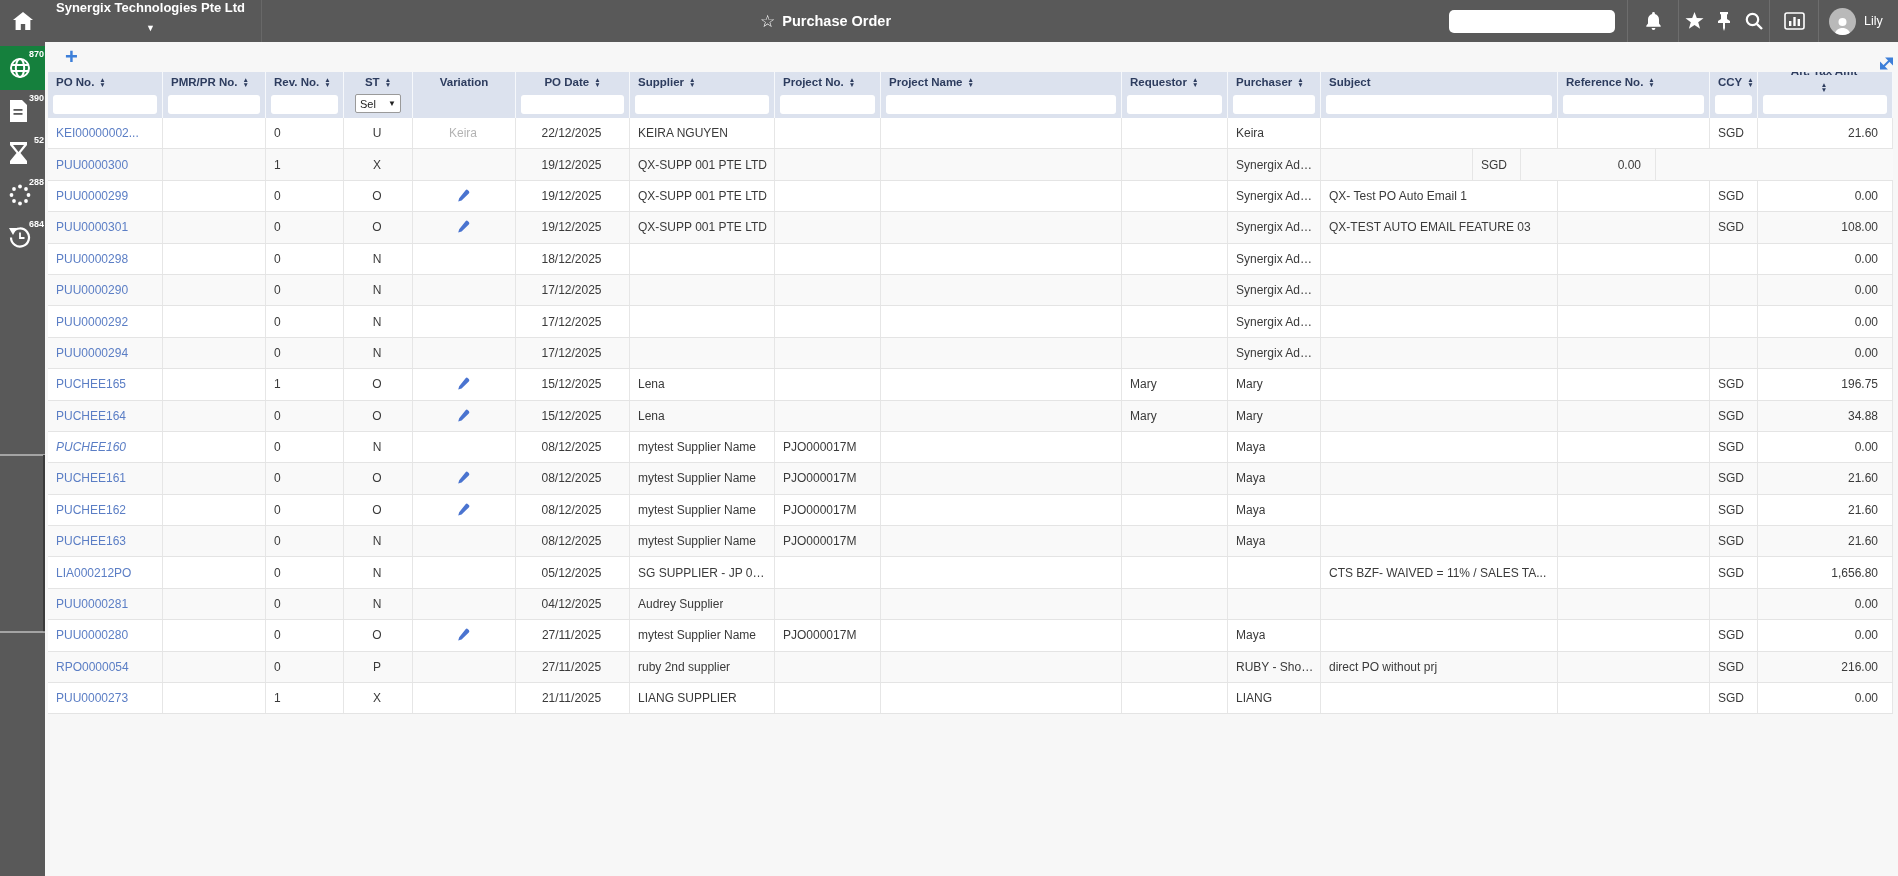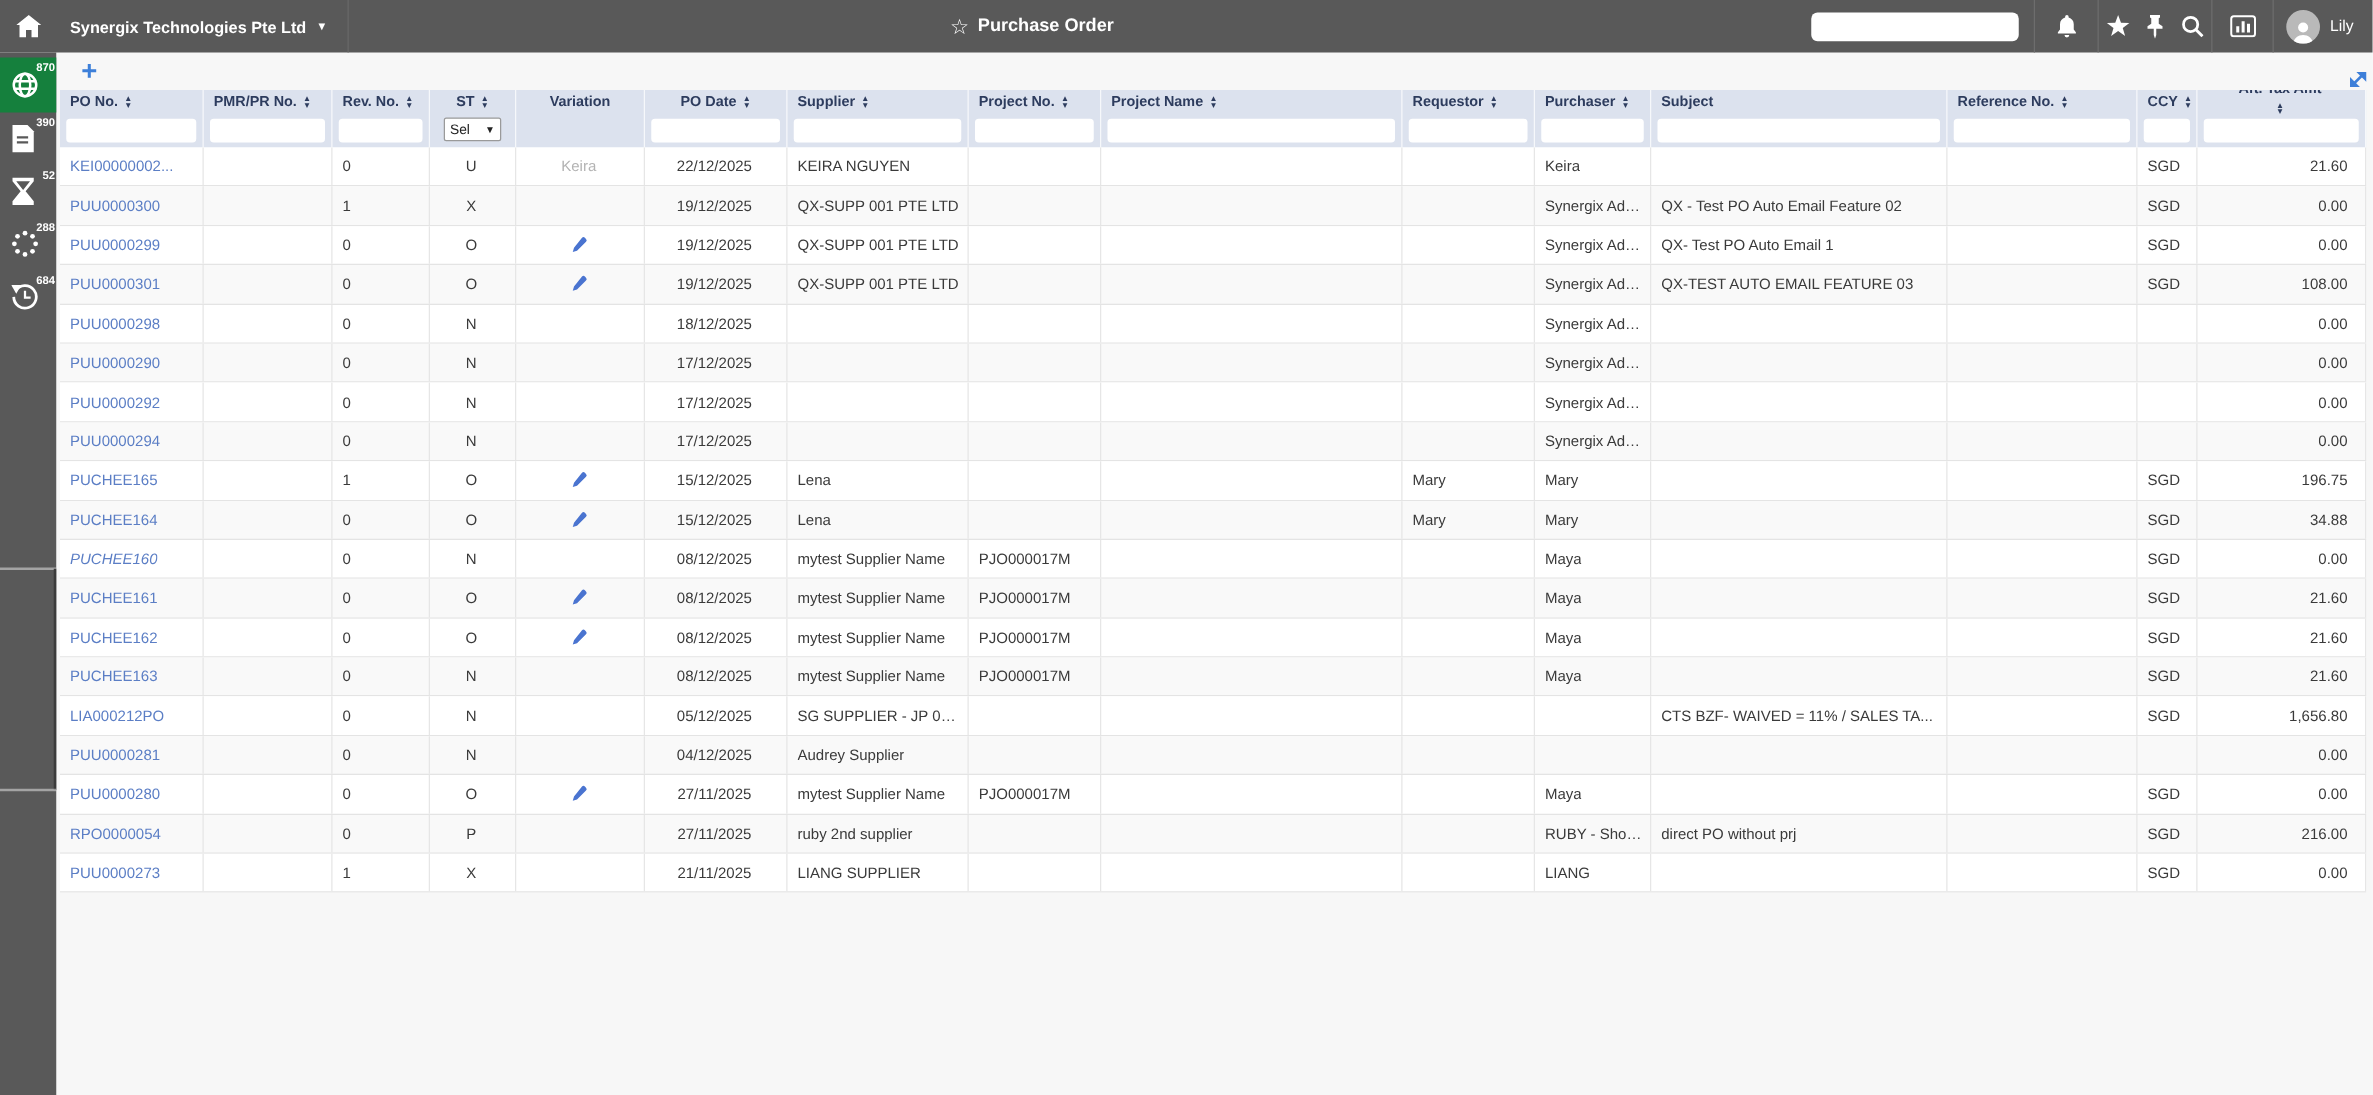--- a/index.html
+++ b/index.html
@@ -6,21 +6,21 @@
   html,body { width:1898px; height:876px; overflow:hidden;
     font-family:"Liberation Sans", sans-serif; background:#f7f7f7; }
 
   
   .topbar { position:absolute; left:0; top:0; width:1898px; height:42px;
     background:#595959; color:#fff; z-index:10; }
   .home-btn { position:absolute; left:0; top:0; width:45px; height:42px;
     display:flex; align-items:center; justify-content:center; cursor:pointer; }
   .company { position:absolute; left:56px; top:0; height:42px; display:flex;
     align-items:center; gap:8px; font-size:13px; font-weight:bold; cursor:pointer;
-    padding-right:16px; border-right:1px solid #686868; }
+    padding-right:16px; border-right:1px solid #686868;flex-direction:column; }
   .company .caret { font-size:9px; }
   .page-title { position:absolute; left:760px; top:0; height:42px; display:flex;
     align-items:center; gap:7px; font-size:14.5px; font-weight:bold; }
   .page-title .star { font-size:17px; font-weight:normal; }
   .tb-right { position:absolute; right:0; top:0; height:42px; display:flex;
     align-items:center; }
   .tb-sep { width:1px; height:42px; background:#6d6d6d; }
   .tb-search { width:166px; height:23px; border:none; border-radius:5px;
     margin:0 12px 0 0; padding:0 8px; font-size:12px; outline:none; background:#fff; }
   .tb-icon { width:30px; height:42px; display:flex; align-items:center;
@@ -403,23 +403,20 @@
         </div>
         <div class="td" style="width: 241px;">
           <span class="ellip"></span>
         </div>
         <div class="td" style="width: 106px;">
           <span class="ellip"></span>
         </div>
         <div class="td" style="width: 93px;">
           <span class="ellip">Synergix Admi...</span>
         </div>
-        <div class="td" style="width: 237px;">
-          <span class="ellip">QX - Test PO Auto Email Feature 02</span>
-        </div>
         <div class="td" style="width: 152px;">
           <span class="ellip"></span>
         </div>
         <div class="td" style="width: 48px;">
           <span class="ellip">SGD</span>
         </div>
         <div class="td r" style="width: 135px;">
           <span class="ellip">0.00</span>
         </div>
       </div>

